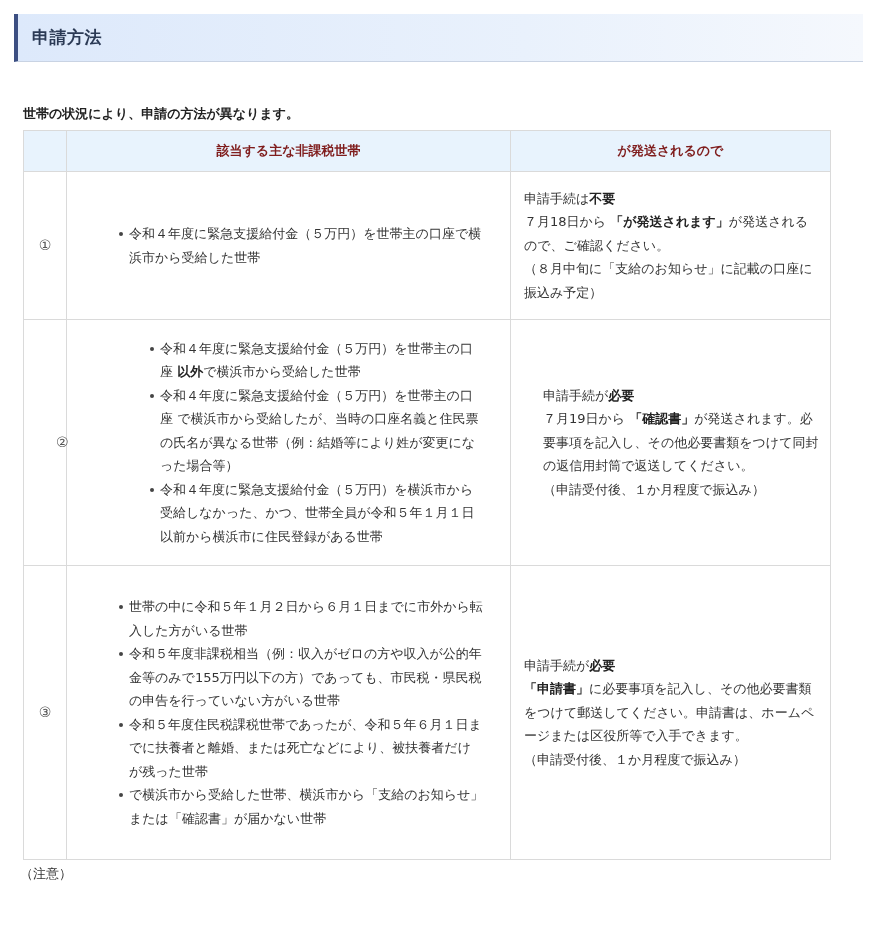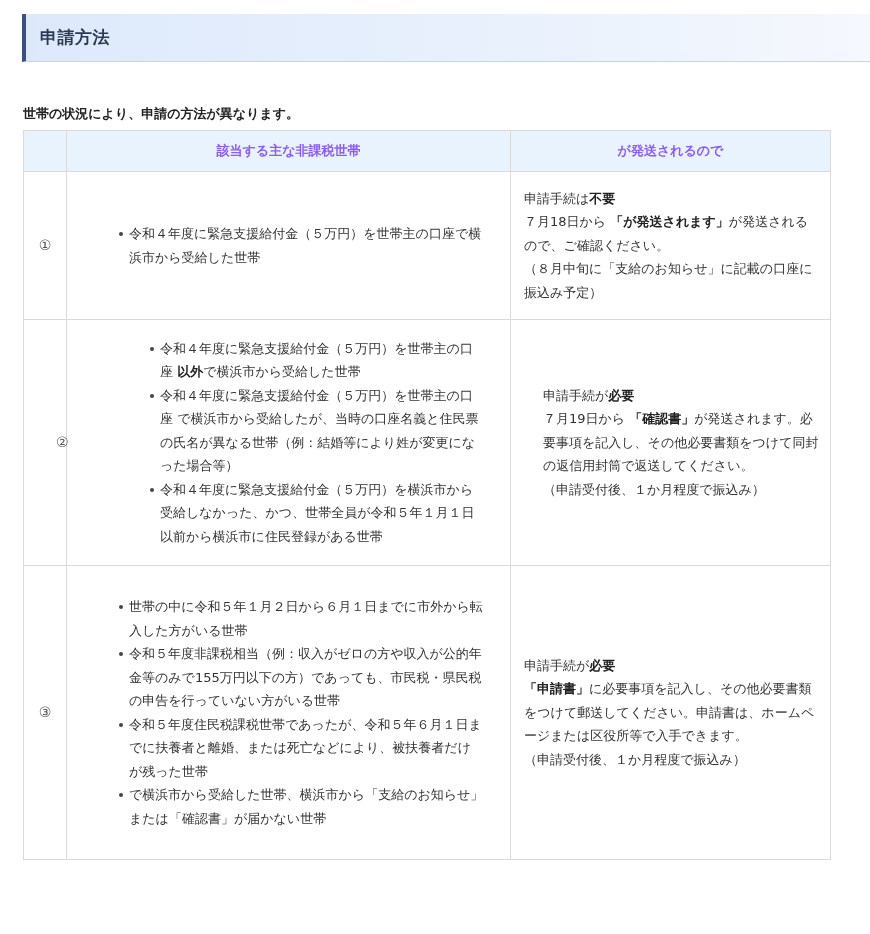--- a/index.html
+++ b/index.html
@@ -2,21 +2,21 @@
 <html><head>
 <meta charset="utf-8">
 <style>
   html, body { margin: 0; padding: 0; background: #ffffff; }
   body {
     width: 870px; height: 934px; overflow: hidden; position: relative;
     font-family: "DejaVu Sans", "Liberation Sans", sans-serif;
     color: #333333;
   }
   .section-heading {
-    position: absolute; left: 22px; top: 14px; width: 849px; height: 48px;
+    position: absolute; left: 14px; top: 14px; width: 849px; height: 48px;
     box-sizing: border-box;
     border-left: 4px solid #3c4f82;
     border-bottom: 1px solid #c9d3e3;
     background: linear-gradient(to right, #dde9fb 0%, #e9f1fc 60%, #f5f8fd 100%);
     display: flex; align-items: center;
   }
   .section-heading h2 {
     margin: 0 0 0 14px; font-size: 17px; font-weight: bold; color: #2b3a55;
     letter-spacing: 0.5px;
   }
@@ -27,21 +27,21 @@
   }
   table.methods {
     position: absolute; left: 23px; top: 130px;
     width: 807px; border-collapse: collapse; table-layout: fixed;
     font-size: 13px; line-height: 23.5px; color: #333;
   }
   table.methods th, table.methods td {
     border: 1px solid #dadada; vertical-align: middle;
   }
   table.methods th {
-    background: #e8f3fd; height: 38px; font-weight: bold; color: #8b5cf6;
+    background: #e8f3fd; height: 38px; font-weight: bold; color: #7f1d1d;
     text-align: center; font-size: 13px;
   }
   col.c-num { width: 43px; }
   col.c-hh { width: 444px; }
   col.c-method { width: 320px; }
   td.num { text-align: center; color: #555; font-size: 14px; }
   tr.r1 td { height: 145px; }
   tr.r2 td { height: 243px; padding-left: 32px; }
   tr.r3 td { height: 291px; }
   td.hh ul { margin: 11px; padding: 0 0 0 50px; }
@@ -123,13 +123,14 @@
       <td class="method">
         <p><span>申請手続が</span><b>必要</b></p>
         <p><b>「申請書」</b><span>に必要事項を記入し、その他必要書類をつけて郵送してください。申請書は、ホームページまたは区役所等で入手できます。</span></p>
         <p>（申請受付後、１か月程度で振込み）</p>
       </td>
     </tr>
   </tbody>
 </table>
 
 <div class="note">
+  <p>（注意）</p>
 </div>
 
 </body></html>

